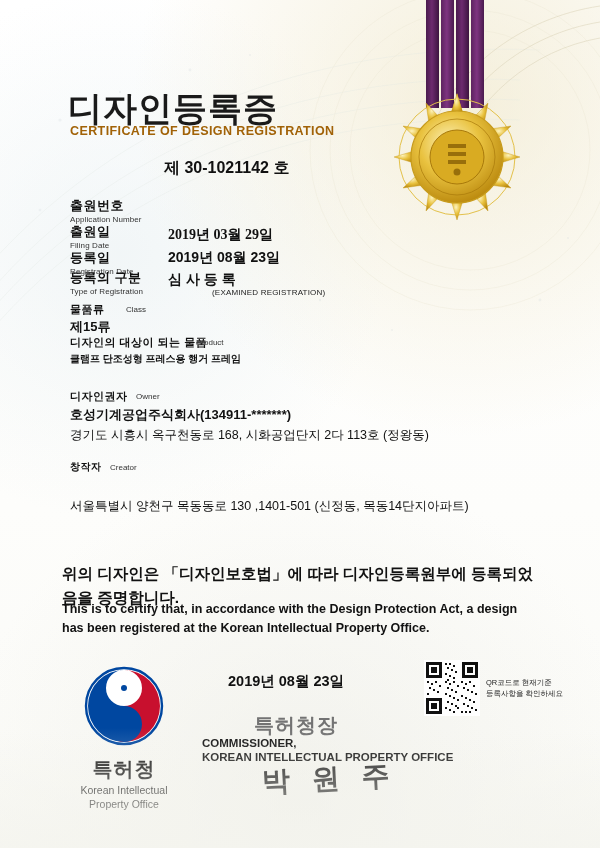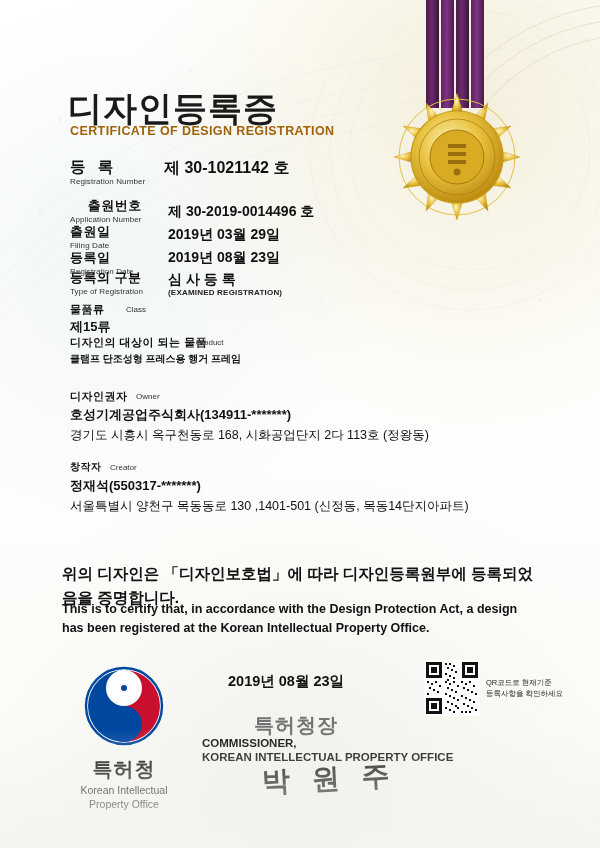--- a/index.html
+++ b/index.html
@@ -118,23 +118,24 @@
   .val {
     position: absolute;
     font-size: 14px;
     font-weight: bold;
     color: #111;
     white-space: nowrap;
   }
   .val.lg { font-size: 16px; }
   .val-sub {
     font-size: 8px;
-    font-weight: bold;
+    font-weight: normal;
     color: #222;
     letter-spacing: .2px;
+    margin-left: 44px;
   }
   .text-line {
     position: absolute;
     font-size: 12.5px;
     color: #111;
     white-space: nowrap;
   }
   .text-line.bold { font-weight: bold; }
 
   
@@ -323,37 +324,32 @@
         <path d="M56,60 h18 v4 h-18z"></path>
         <path d="M56,68 h18 v4 h-18z"></path>
         <circle cx="65" cy="80" r="3.5"></circle>
       </g>
     </g>
   </svg>
 
   <div class="title-ko">디자인등록증</div>
   <div class="title-en">CERTIFICATE OF DESIGN REGISTRATION</div>
 
-  <div class="field" style="left:70px; top:158px;">
-    <div class="lbl-ko big">등 록</div>
-    <div class="lbl-en">Registration Number</div>
-  </div>
   <div class="val lg" style="left:164px; top:158px;">제 30-1021142 호</div>
 
-  <div class="field" style="left:70px; top:199px;text-align:right;">
+  <div class="field" style="left:70px; top:199px;">
     <div class="lbl-ko">출원번호</div>
     <div class="lbl-en">Application Number</div>
   </div>
-  <div class="val" style="left:168px; top:203px;">제 30-2019-0014496 호</div>
 
   <div class="field" style="left:70px; top:225px;">
     <div class="lbl-ko">출원일</div>
     <div class="lbl-en">Filing Date</div>
   </div>
-  <div class="val" style="left:168px; top:226px;">2019년 03월 29일</div>
+  <div class="val" style="left:168px; top:226px;font-family:Liberation Serif, serif;">2019년 03월 29일</div>
 
   <div class="field" style="left:70px; top:251px;">
     <div class="lbl-ko">등록일</div>
     <div class="lbl-en">Registration Date</div>
   </div>
   <div class="val" style="left:168px; top:249px;">2019년 08월 23일</div>
 
   <div class="field" style="left:70px; top:271px;">
     <div class="lbl-ko">등록의 구분</div>
     <div class="lbl-en">Type of Registration</div>
@@ -377,21 +373,20 @@
     <div class="lbl-ko" style="font-size:11px;">디자인권자</div>
   </div>
   <div class="text-line" style="left:136px; top:392px; font-size:8px; color:#333;">Owner</div>
   <div class="text-line bold" style="left:70px; top:406px; font-size:13px;">호성기계공업주식회사(134911-*******)</div>
   <div class="text-line" style="left:70px; top:427px; font-size:12.5px;">경기도 시흥시 옥구천동로 168, 시화공업단지 2다 113호 (정왕동)</div>
 
   <div class="field" style="left:70px; top:461px;">
     <div class="lbl-ko" style="font-size:10px;">창작자</div>
   </div>
   <div class="text-line" style="left:110px; top:463px; font-size:8px; color:#333;">Creator</div>
-  <div class="text-line bold" style="left:70px; top:477px; font-size:13px;">정재석(550317-*******)</div>
   <div class="text-line" style="left:70px; top:498px; font-size:12.5px;">서울특별시 양천구 목동동로 130 ,1401-501 (신정동, 목동14단지아파트)</div>
 
   <div class="cert-ko">위의 디자인은 「디자인보호법」에 따라 디자인등록원부에 등록되었음을 증명합니다.</div>
   <div class="cert-en">This is to certify that, in accordance with the Design Protection Act, a design has been registered at the Korean Intellectual Property Office.</div>
 
   <div class="issue-date">2019년 08월 23일</div>
 
   <div class="commissioner-ko">특허청장</div>
   <div class="commissioner-en">
     <div>COMMISSIONER,</div>

